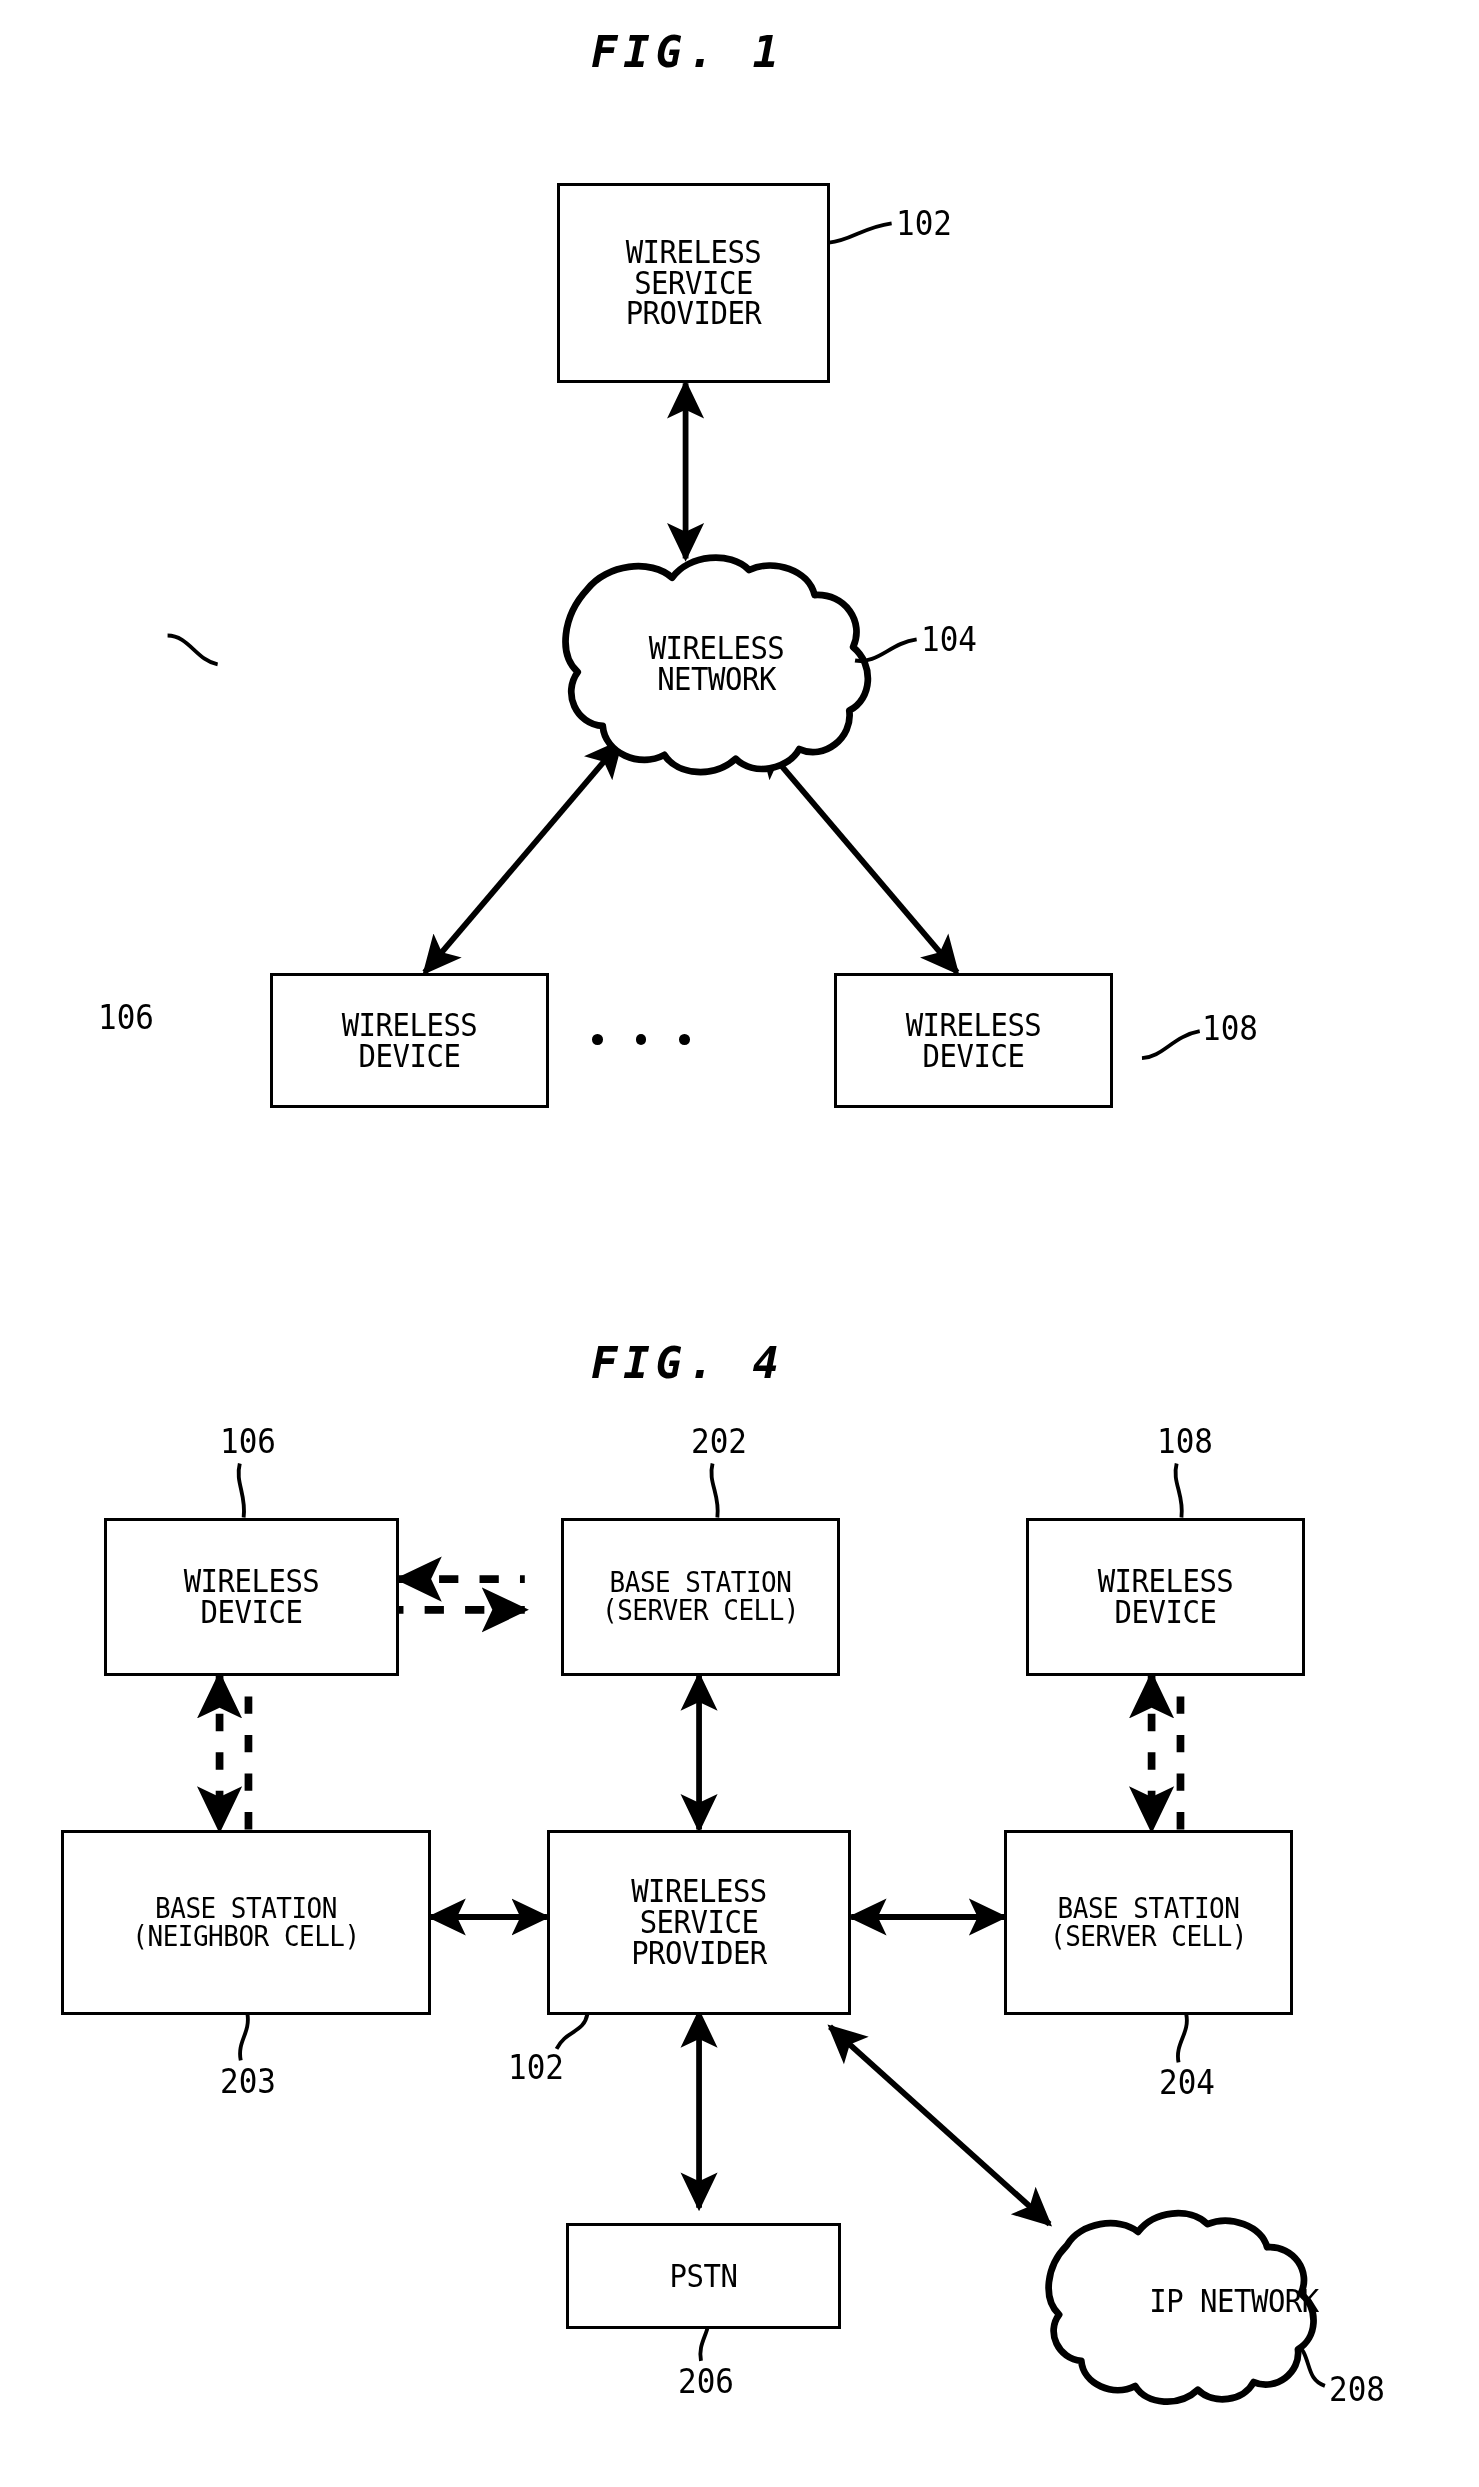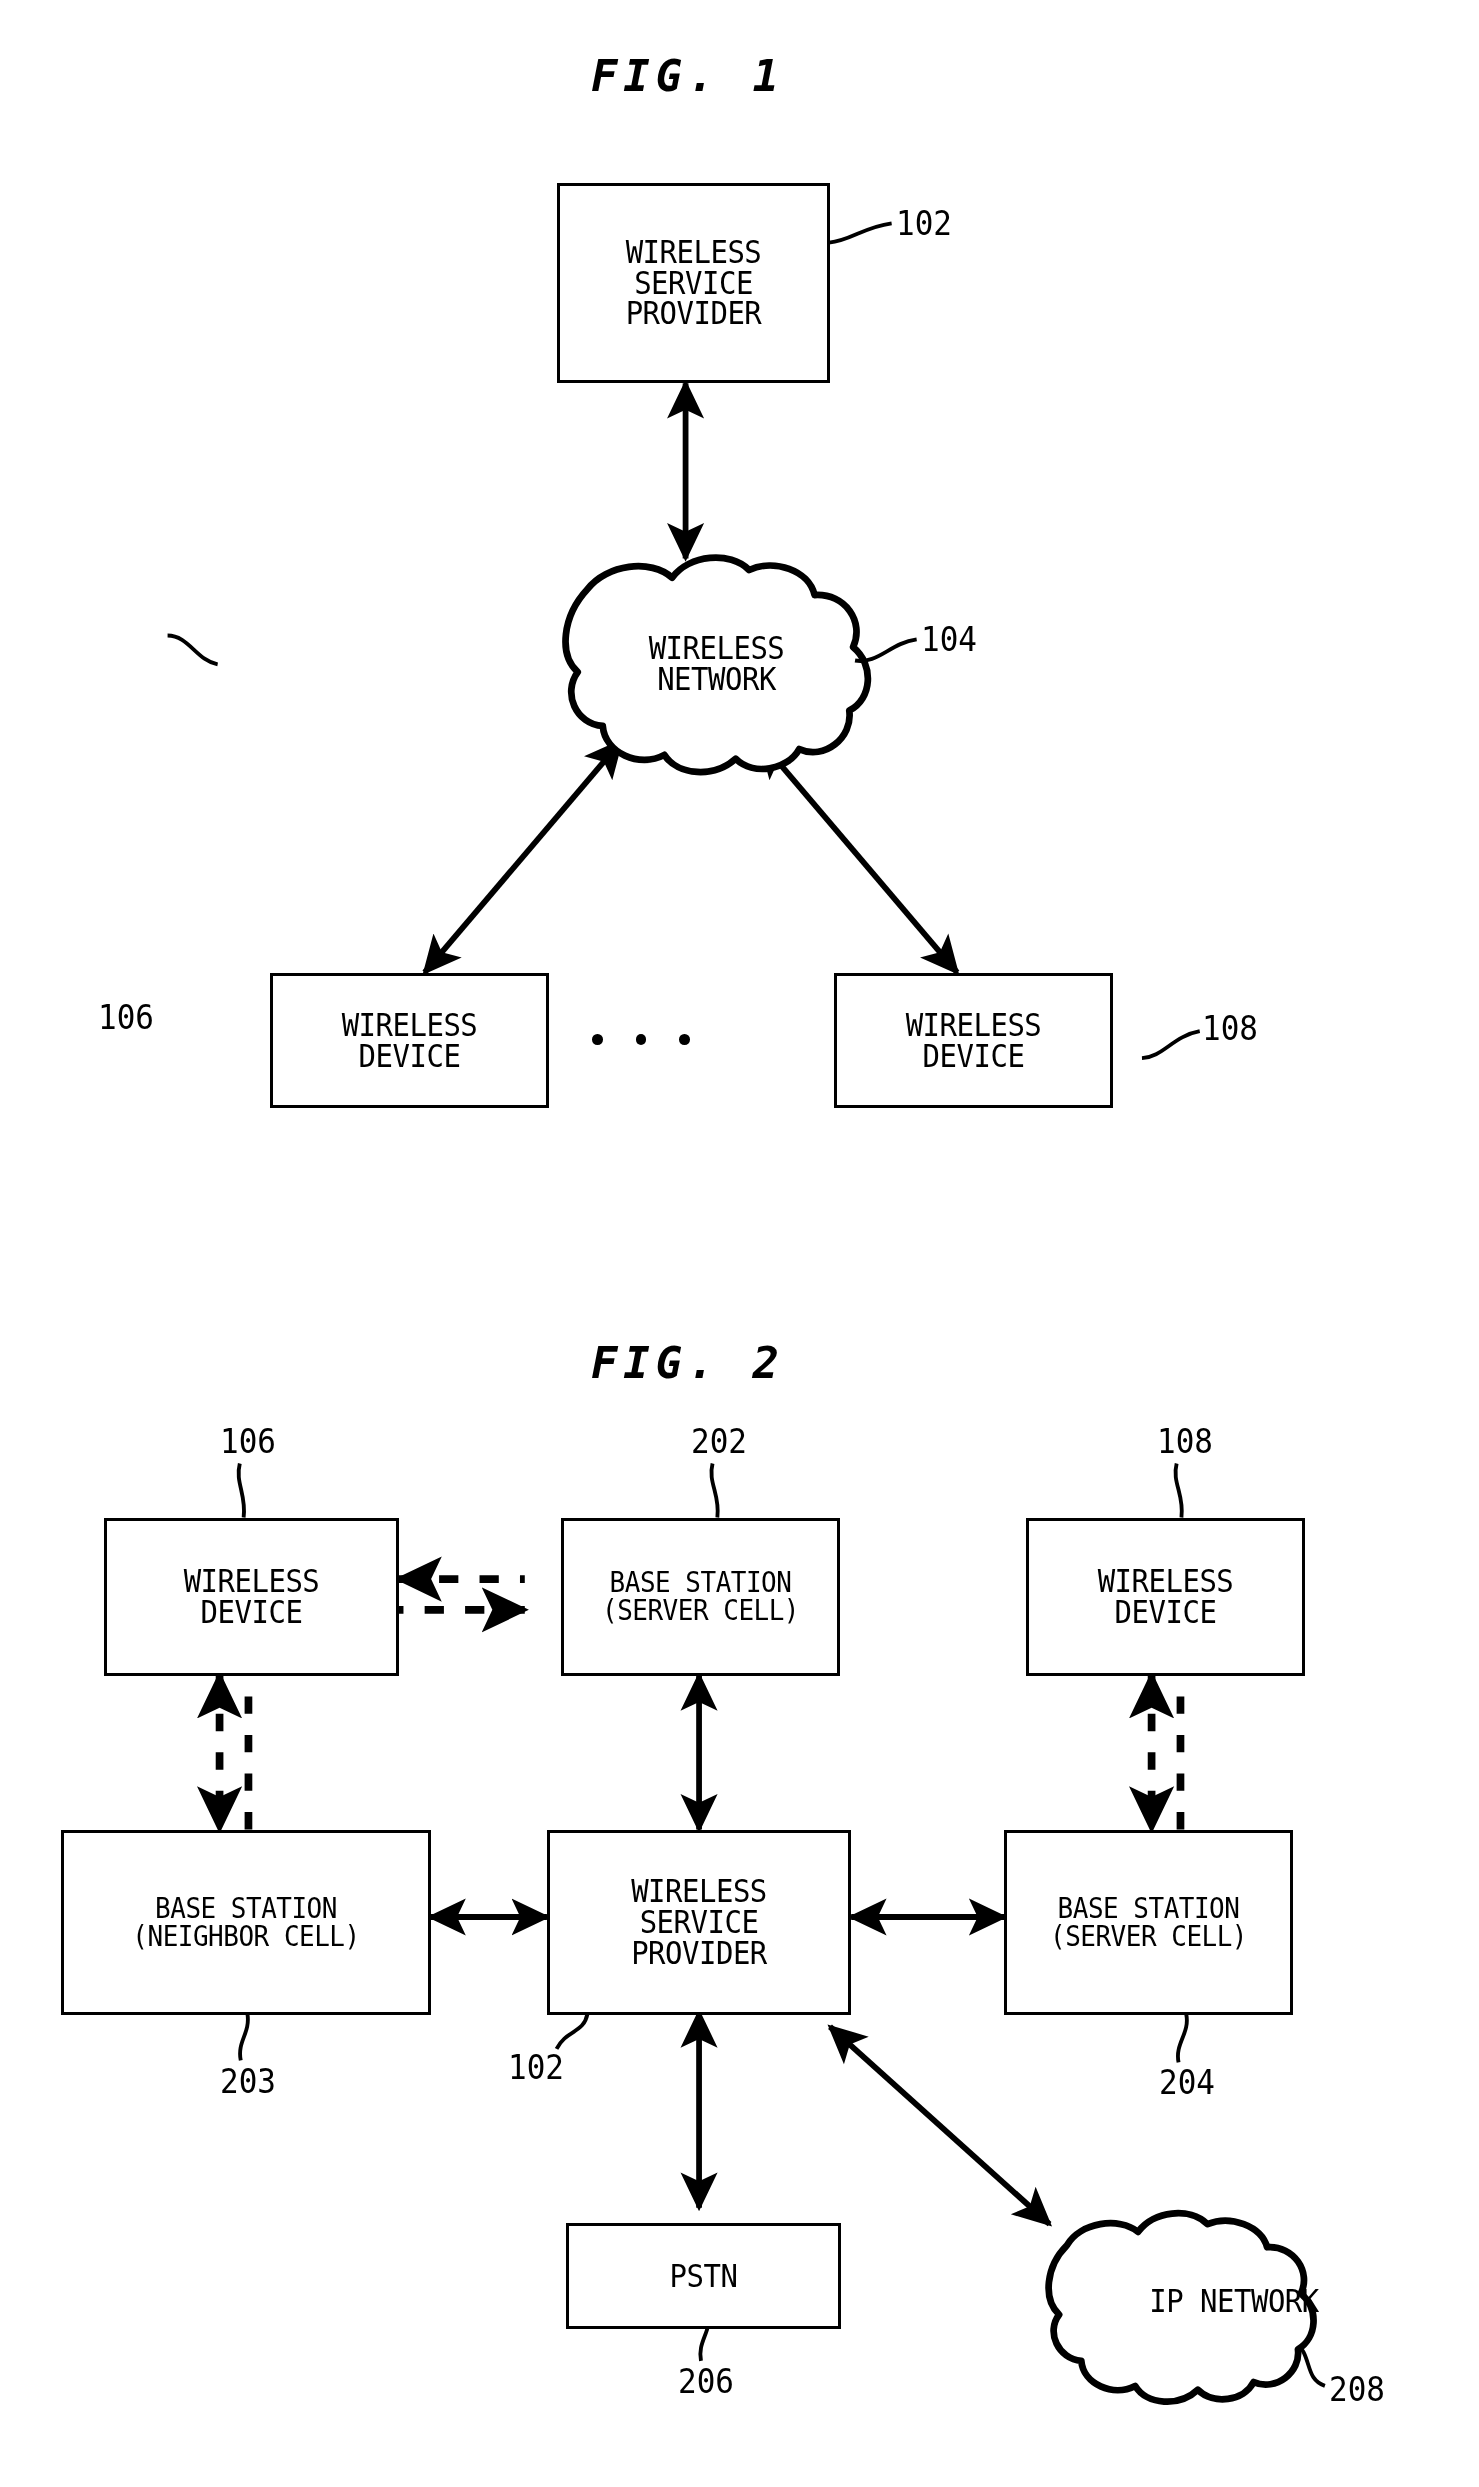--- a/index.html
+++ b/index.html
@@ -230,21 +230,21 @@
         C 1351,2464 1325,2484 1302,2474
         C 1292,2494 1260,2498 1244,2482
         C 1225,2500 1191,2498 1179,2478
         C 1156,2490 1125,2476 1123,2452
         C 1099,2450 1086,2422 1100,2404
         C 1083,2388 1086,2354 1108,2332
         Z" fill="#ffffff" stroke="#000000" stroke-width="7" stroke-linejoin="round"></path>
     </g>
   </svg>
 
-  <div class="fig-title" style="left:591px; top:50px;text-align:right;">FIG. 1</div>
+  <div class="fig-title" style="left:591px; top:26px;text-align:right;">FIG. 1</div>
 
   <div class="node-box" style="left:557px; top:183px; width:273px; height:200px;">
     <div class="node-line">WIRELESS</div>
     <div class="node-line">SERVICE</div>
     <div class="node-line">PROVIDER</div>
   </div>
   <div class="ref" style="left:896px; top:205px;">102</div>
 
   <div class="cloud-label" style="left:574px; top:607px; width:285px; height:114px;">
     <div class="node-line">WIRELESS</div>
@@ -263,21 +263,21 @@
       <span></span>
       <span></span>
   </div>
 
   <div class="node-box" style="left:834px; top:973px; width:279px; height:135px;">
     <div class="node-line">WIRELESS</div>
     <div class="node-line">DEVICE</div>
   </div>
   <div class="ref" style="left:1202px; top:1010px;">108</div>
 
-  <div class="fig-title" style="left:591px; top:1337px;">FIG. 2</div>
+  <div class="fig-title" style="left:591px; top:1337px;">FIG. 4</div>
 
   <div class="ref" style="left:220px; top:1423px;">106</div>
   <div class="ref" style="left:691px; top:1423px;">202</div>
   <div class="ref" style="left:1157px; top:1423px;">108</div>
 
   <div class="node-box" style="left:104px; top:1518px; width:295px; height:158px;">
     <div class="node-line">WIRELESS</div>
     <div class="node-line">DEVICE</div>
   </div>
 

